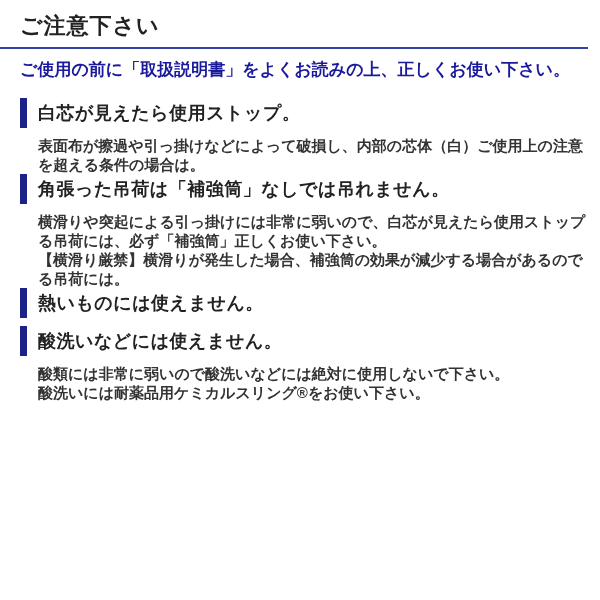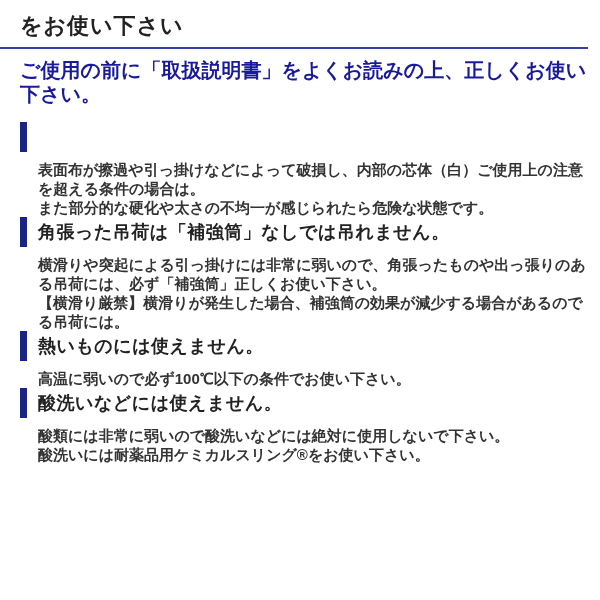--- a/index.html
+++ b/index.html
@@ -24,21 +24,21 @@
     color: var(--heading-text);
     letter-spacing: 1px;
   }
   .rule {
     height: 2px;
     background: var(--rule);
     margin: 7px 0 0 -20px; 
   }
   .notice {
     margin: 9px 0 13px 0;
-    font-size: 20px;
+    font-size: 17px;
     line-height: 24px;
     font-weight: bold;
     color: var(--notice);
   }
   .caution { }
   .caution:first-child { margin-top: 16px; }
   .heading-row { display: flex; align-items: center; }
   .bar {
     flex: none;
     width: 7px;
@@ -59,55 +59,54 @@
     line-height: 19px;
     font-weight: bold;
     color: var(--body-text);
   }
   .body .line { white-space: nowrap; }
 </style>
 </head>
 <body style="--accent: #1c2386; --rule: #3340a5; --notice: #19199b; --heading-text: #222222; --body-text: #333333;">
 
 <div class="page">
-  <h1 class="title">をお使い下さい</h1>
+  <h1 class="title">ご注意下さい</h1>
   <div class="rule"></div>
   <p class="notice">ご使用の前に「取扱説明書」をよくお読みの上、正しくお使い下さい。</p>
   <div id="sections">
   <section class="caution">
     <div class="heading-row">
       <span class="bar"></span>
+      <h2 class="heading">白芯が見えたら使用ストップ。</h2>
     </div>
     <div class="body">
           <div class="line">表面布が擦過や引っ掛けなどによって破損し、内部の芯体（白）ご使用上の注意</div>
           <div class="line">を超える条件の場合は。</div>
-          <div class="line">また部分的な硬化や太さの不均一が感じられたら危険な状態です。</div>
         </div>
   </section>
 
   <section class="caution">
     <div class="heading-row">
       <span class="bar"></span>
       <h2 class="heading">角張った吊荷は「補強筒」なしでは吊れません。</h2>
     </div>
     <div class="body">
-          <div class="line">横滑りや突起による引っ掛けには非常に弱いので、角張ったものや出っ張りのあ</div>
+          <div class="line">横滑りや突起による引っ掛けには非常に弱いので、白芯が見えたら使用ストップ</div>
           <div class="line">る吊荷には、必ず「補強筒」正しくお使い下さい。</div>
           <div class="line">【横滑り厳禁】横滑りが発生した場合、補強筒の効果が減少する場合があるので</div>
           <div class="line">る吊荷には。</div>
         </div>
   </section>
 
   <section class="caution">
     <div class="heading-row">
       <span class="bar"></span>
       <h2 class="heading">熱いものには使えません。</h2>
     </div>
     <div class="body">
-          <div class="line">高温に弱いので必ず100℃以下の条件でお使い下さい。</div>
         </div>
   </section>
 
   <section class="caution">
     <div class="heading-row">
       <span class="bar"></span>
       <h2 class="heading">酸洗いなどには使えません。</h2>
     </div>
     <div class="body">
           <div class="line">酸類には非常に弱いので酸洗いなどには絶対に使用しないで下さい。</div>

